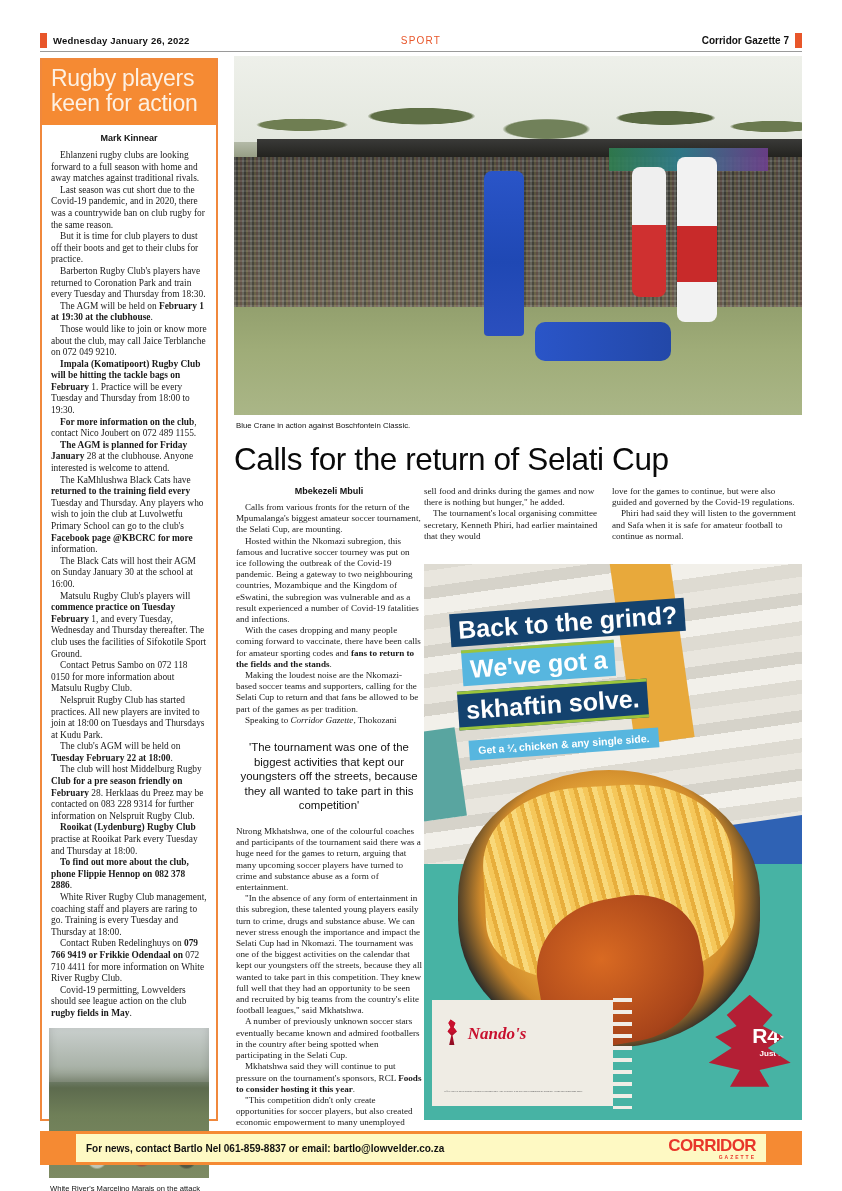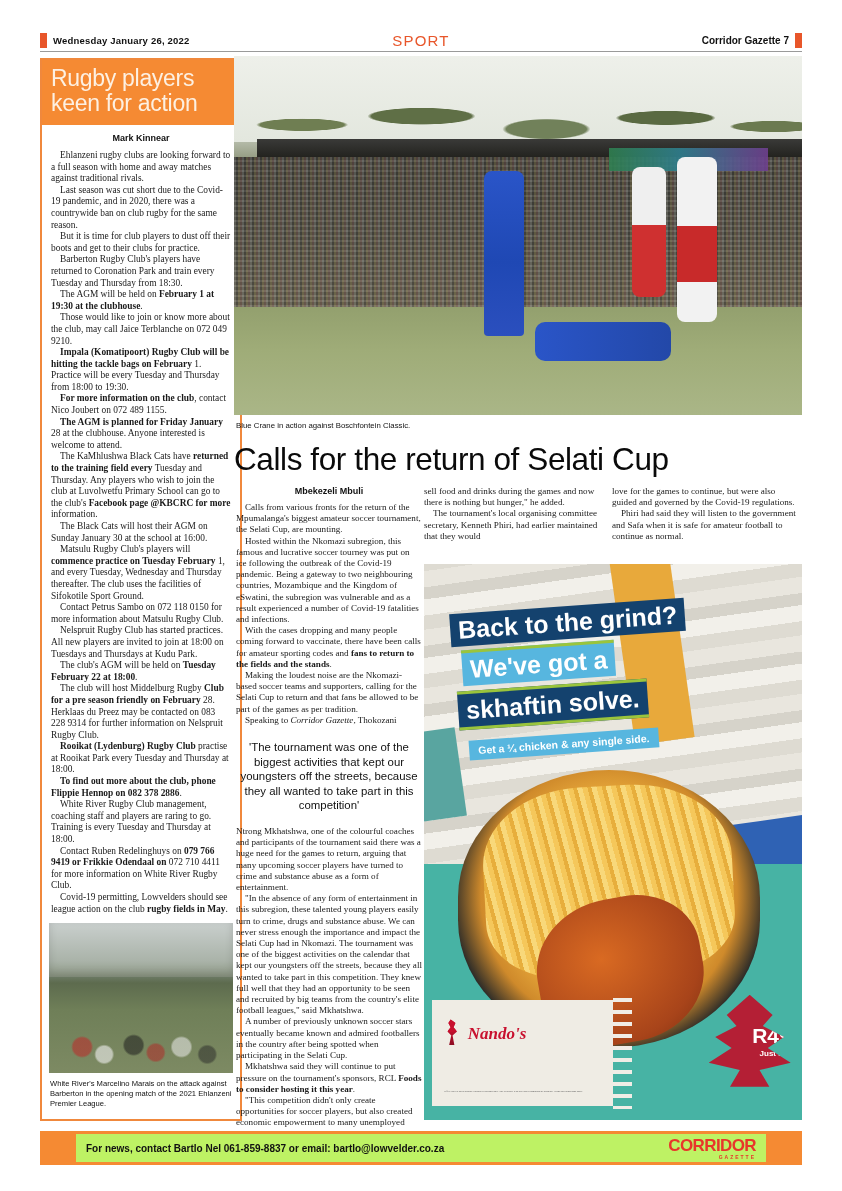--- a/index.html
+++ b/index.html
@@ -17,32 +17,32 @@
     border-bottom:1px solid #9a9a9a;
     display:flex; align-items:center;
   }
   .mast-tab { width:7px; height:15px; background:#e8562a; flex:0 0 auto; }
   .mast-date {
     font-family:"Liberation Sans", sans-serif; font-weight:bold;
     font-size:9.5px; color:#111; margin-left:6px; letter-spacing:.2px;
   }
   .mast-sport {
     position:absolute; left:50%; transform:translateX(-50%);
-    font-family:"Liberation Sans", sans-serif; font-size:15px;
+    font-family:"Liberation Sans", sans-serif; font-size:10px;
     color:#e8562a; letter-spacing:1.2px;
   }
   .mast-right {
     margin-left:auto; font-family:"Liberation Sans", sans-serif;
     font-weight:bold; font-size:10px; color:#111; padding-right:6px;
   }
   .mast-tab-r { width:7px; height:15px; background:#e8562a; flex:0 0 auto; }
 
   
   .leftcol {
-    position:absolute; left:40px; top:58px; width:202px; height:1063px;
+    position:absolute; left:40px; top:58px; width:178px; height:1063px;
     border:2px solid #f0883c; background:#fff;
   }
   .rugby-head {
     background:#f58a33; color:#fdf0e2; padding:6px 9px 9px 9px;
   }
   .rugby-head .l {
     font-family:"Liberation Sans", sans-serif; font-weight:normal;
     font-size:23px; line-height:25px; letter-spacing:-0.3px; display:block;
   }
   .byline {
@@ -219,21 +219,21 @@
     background:repeating-linear-gradient(180deg, #f0ede6 0 4px, transparent 4px 12px);
   }
 
   
   .footer {
     position:absolute; left:40px; top:1131px; width:762px; height:34px;
     background:#f58a33; display:flex; align-items:center;
   }
   .footer-inner{
     position:absolute; left:36px; right:36px; top:3px; bottom:3px;
-    background:#bef264; display:flex; align-items:center; padding:0 10px;
+    background:#fef9c3; display:flex; align-items:center; padding:0 10px;
   }
   .footer-text{
     font-family:"Liberation Sans", sans-serif; font-weight:bold;
     font-size:10px; color:#111;
   }
   .footer-logo{
     margin-left:auto; text-align:right; line-height:1;
   }
   .footer-logo .c{
     font-family:"Liberation Sans", sans-serif; font-weight:bold;

